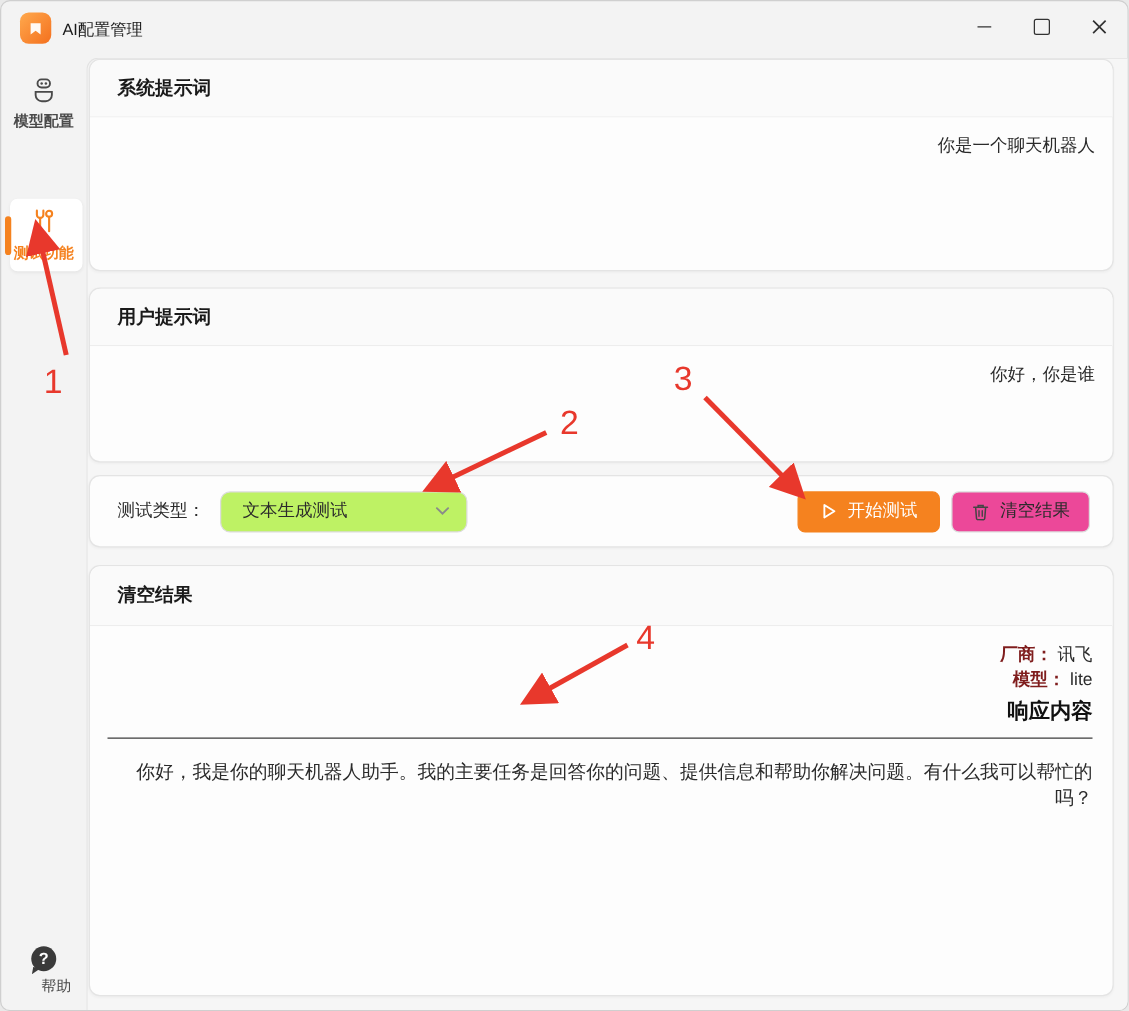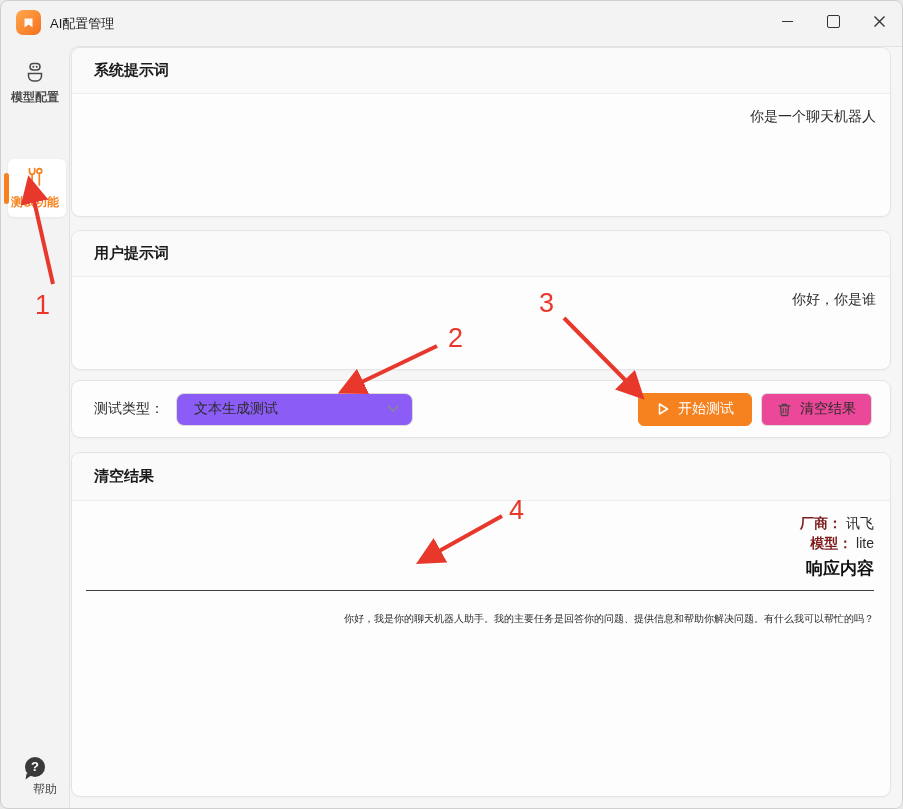--- a/index.html
+++ b/index.html
@@ -54,37 +54,37 @@
   .card-header{
     height:45px;display:flex;align-items:center;padding-left:22px;
     font-weight:bold;font-size:15px;color:#1a1a1a;background:#fafafa;
     border-bottom:1px solid #ededed;border-radius:9px 9px 0 0;
   }
   .card-body{padding:12px 14px;font-size:14px;color:#2b2b2b;line-height:20px;}
   
   .controls-row{display:flex;align-items:center;height:100%;padding:0 18px 0 22px;box-sizing:border-box;}
   .ctl-label{font-size:14px;color:#2b2b2b;}
   .select-box{
-    margin-left:12px;width:237px;height:33px;background:#8b5cf6;border:1px solid #dcdcdc;
+    margin-left:12px;width:198px;height:33px;background:#bef264;border:1px solid #dcdcdc;
     border-radius:8px;display:flex;align-items:center;justify-content:space-between;
     padding:0 13px 0 17px;box-sizing:border-box;font-size:14px;color:#2b2b2b;cursor:pointer;
   }
   .spacer{flex:1;}
   .btn{
     height:33px;border-radius:6px;display:flex;align-items:center;gap:8px;
     font-size:14px;cursor:pointer;box-sizing:border-box;
   }
   .btn-primary{background:#f5821f;color:#fff;border:1px solid #f5821f;padding:0 17px;}
   .btn-secondary{background:#ec4899;color:#2b2b2b;border:1px solid #dcdcdc;padding:0 15px;margin-left:9px;}
   
   .meta-line{font-size:14px;color:#2b2b2b;line-height:20px;}
   .meta-line b{color:#7f1d1d;}
   .resp-heading{font-size:17px;font-weight:bold;color:#111;margin-top:4px;line-height:24px;}
   .dark-hr{border:none;border-top:1px solid #3d3d3d;margin:9px 0 0 0;}
-  .resp-text{margin-top:17px;font-size:10px;color:#2b2b2b;line-height:21px;}
+  .resp-text{margin-top:17px;font-size:15px;color:#2b2b2b;line-height:21px;font-family:Liberation Mono, monospace;}
   
   .anno-overlay{position:absolute;left:0;top:0;width:903px;height:809px;pointer-events:none;z-index:50;}
   .anno-num{
     position:absolute;color:#e8382c;font-size:27px;z-index:51;pointer-events:none;
     font-family:"Liberation Sans",sans-serif;
   }
 </style>
 </head>
 <body>
 

